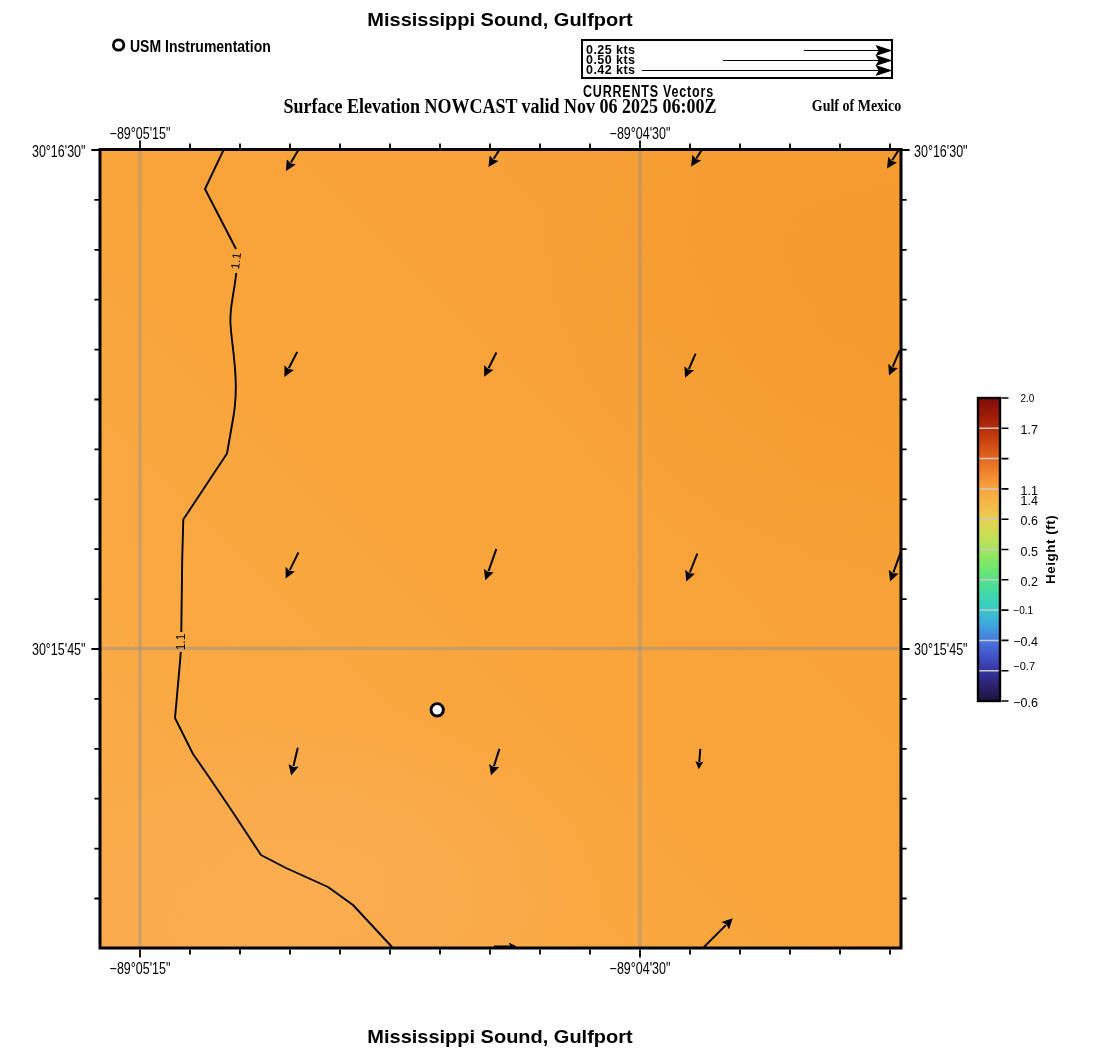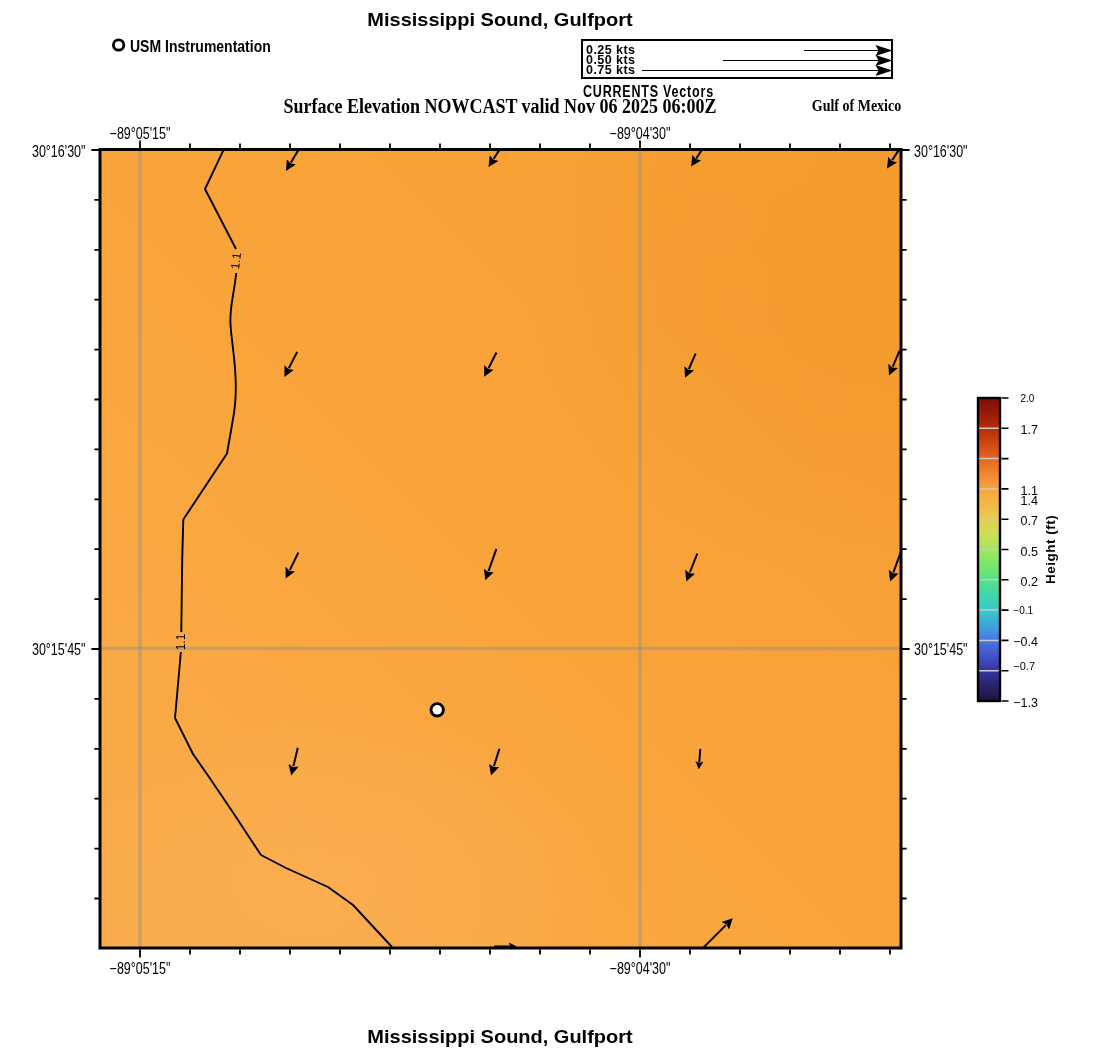--- a/index.html
+++ b/index.html
@@ -161,21 +161,21 @@
 <div class="t b" style="left:500px;top:10px;font-size:18px;transform:translateX(-50%) scaleX(1.11);">Mississippi Sound, Gulfport</div>
 
 <div class="t b" style="left:130px;top:36.3px;font-size:14px;transform:scaleY(1.2);transform-origin:0 0;">USM Instrumentation</div>
 
 <div style="position:absolute;left:581px;top:39px;width:308px;height:36px;border:2.5px solid #000;background:transparent;"></div>
 
 <div class="t b" style="left:586px;top:43.2px;font-size:12.5px;letter-spacing:0.45px;">0.25 kts</div>
 
 <div class="t b" style="left:586px;top:53.2px;font-size:12.5px;letter-spacing:0.45px;">0.50 kts</div>
 
-<div class="t b" style="left:586px;top:63.2px;font-size:12.5px;letter-spacing:0.45px;">0.75 kts</div>
+<div class="t b" style="left:586px;top:63.2px;font-size:12.5px;letter-spacing:0.45px;">0.42 kts</div>
 
 <div class="t b" style="left:583px;top:83px;font-size:12.5px;letter-spacing:0.8px;transform:scaleY(1.25);transform-origin:0 0;">CURRENTS Vectors</div>
 
 <div class="t b ser" style="left:500px;top:94px;font-size:18px;transform:translateX(-50%) scaleY(1.2);transform-origin:50% 0;">Surface Elevation NOWCAST valid Nov 06 2025 06:00Z</div>
 
 <div class="t b ser" style="left:856.5px;top:96.5px;font-size:14px;transform:translateX(-50%) scaleY(1.2);transform-origin:50% 0;">Gulf of Mexico</div>
 
 <div class="t" style="left:140px;top:125.4px;font-size:12.5px;transform:translateX(-50%) scaleY(1.25);transform-origin:50% 0;">−89°05'15"</div>
 
 <div class="t" style="left:640px;top:125.4px;font-size:12.5px;transform:translateX(-50%) scaleY(1.25);transform-origin:50% 0;">−89°04'30"</div>
@@ -193,31 +193,31 @@
 <div class="t" style="left:640px;top:959.8px;font-size:12.5px;transform:translateX(-50%) scaleY(1.25);transform-origin:50% 0;">−89°04'30"</div>
 
 <div class="t" style="left:1020.5px;top:393px;font-size:10px;">2.0</div>
 
 <div class="t" style="left:1020.5px;top:423.3px;font-size:12.5px;">1.7</div>
 
 <div class="t" style="left:1020.5px;top:453.6px;font-size:12.5px;margin-top:40px;">1.4</div>
 
 <div class="t" style="left:1020.5px;top:483.9px;font-size:12.5px;">1.1</div>
 
-<div class="t" style="left:1020.5px;top:514.2px;font-size:12.5px;">0.7</div>
+<div class="t" style="left:1020.5px;top:514.2px;font-size:12.5px;">0.6</div>
 
 <div class="t" style="left:1020.5px;top:544.5px;font-size:12.5px;text-align:right;">0.5</div>
 
 <div class="t" style="left:1020.5px;top:574.8px;font-size:12.5px;">0.2</div>
 
 <div class="t" style="left:1013.3px;top:605.1px;font-size:10px;">−0.1</div>
 
 <div class="t" style="left:1013.3px;top:635.4px;font-size:12.5px;text-align:right;">−0.4</div>
 
 <div class="t" style="left:1013.3px;top:660px;font-size:11px;">−0.7</div>
 
-<div class="t" style="left:1013.3px;top:696px;font-size:12.5px;">−1.3</div>
+<div class="t" style="left:1013.3px;top:696px;font-size:12.5px;">−0.6</div>
 
 <div class="t b" style="left:1042.5px;top:584px;font-size:13.5px;letter-spacing:0.5px;transform:rotate(-90deg);transform-origin:0 0;">Height (ft)</div>
 
 <div class="t b" style="left:500px;top:1027px;font-size:18px;transform:translateX(-50%) scaleX(1.11);">Mississippi Sound, Gulfport</div>
 
 </div>
 
 </body></html>

